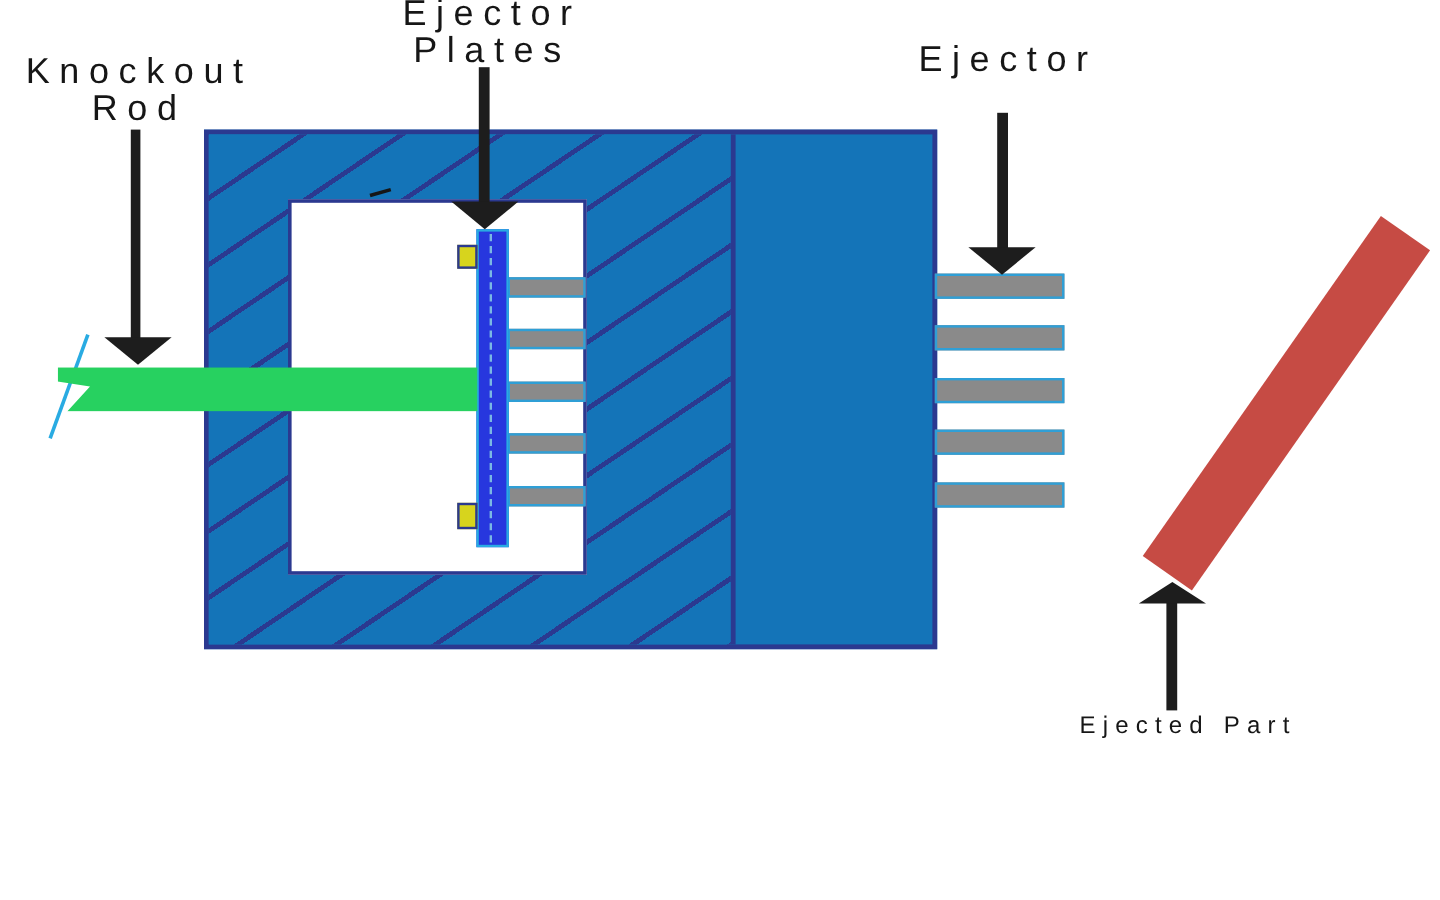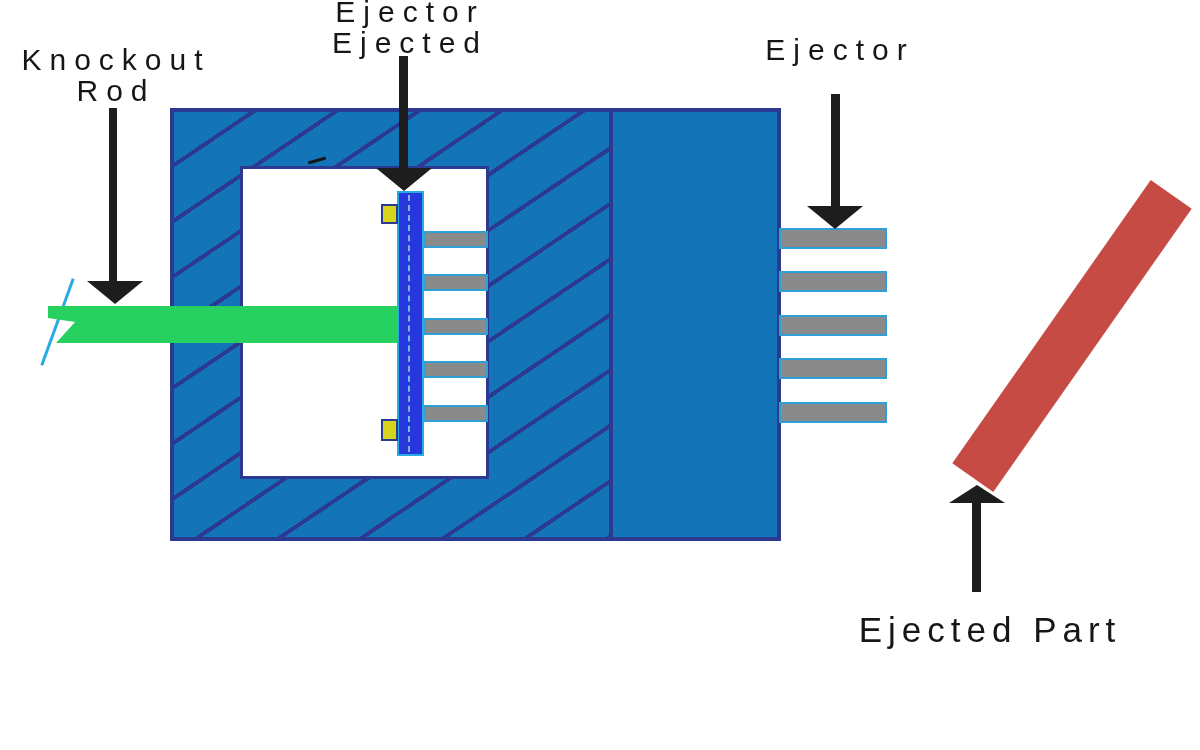--- a/index.html
+++ b/index.html
@@ -67,26 +67,26 @@
   <div class="rod"></div>
 
   <div class="tick"></div>
 
   <div class="lbl" style="left:-2px;top:44px;width:236px;">
     <span>Knockout</span>
     <span>Rod</span>
   </div>
   <div class="lbl" style="left:298px;top:-4px;width:224px;">
     <span>Ejector</span>
-    <span>Ejected</span>
+    <span>Plates</span>
   </div>
   <div class="lbl" style="left:728px;top:34px;width:224px;">
     <span>Ejector</span>
   </div>
-  <div class="lbl" style="left:818px;top:590px;width:344px;font-size:35px;letter-spacing:6px;margin-top:24px;">
+  <div class="lbl" style="left:818px;top:590px;width:344px;font-size:20px;letter-spacing:6px;">
     <span>Ejected Part</span>
   </div>
 
   <div class="shaft" style="left:109px;top:108px;width:8px;height:175px;"></div>
   <div class="head-down" style="left:87px;top:281px;"></div>
 
   <div class="shaft" style="left:399px;top:56px;width:9px;height:114px;"></div>
   <div class="head-down" style="left:376px;top:168px;"></div>
 
   <div class="shaft" style="left:831px;top:94px;width:9px;height:114px;"></div>

